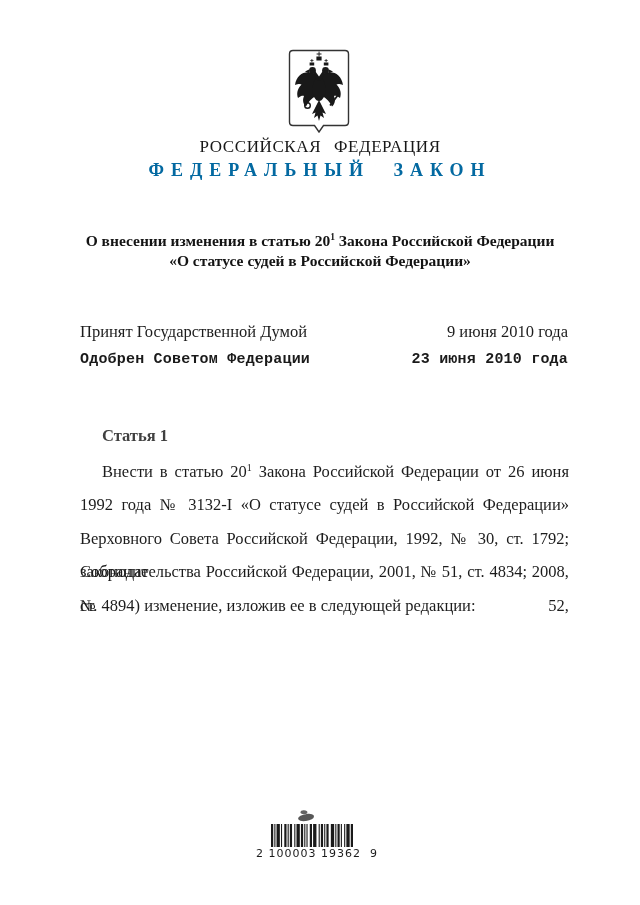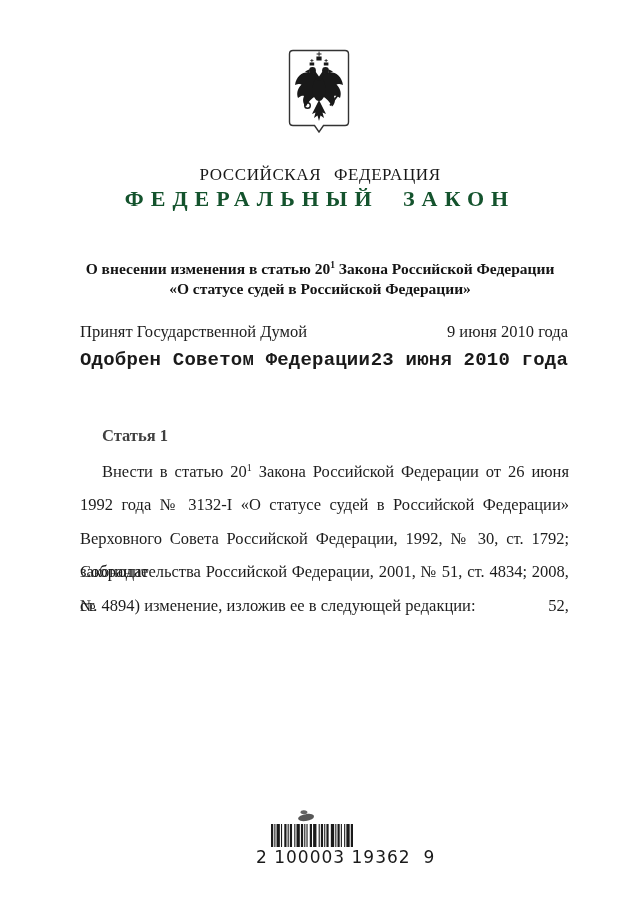--- a/index.html
+++ b/index.html
@@ -4,41 +4,41 @@
 <style>
   html,body{margin:0;padding:0;background:#ffffff;}
   .page{
     position:relative;
     width:640px;height:905px;
     background:#ffffff;
     overflow:hidden;
     font-family:"Liberation Serif", serif;
     color:#1c1c1c;
   }
-  .center-abs{position:absolute;left:0;right:0;text-align:center;margin-top:28px;}
+  .center-abs{position:absolute;left:0;right:0;text-align:center;}
 
   
   .emblem{position:absolute;left:285px;top:48px;width:68px;height:88px;}
 
   
   .country{top:137px;font-size:17px;letter-spacing:0.6px;word-spacing:8px;line-height:20px;color:#171717;}
-  .doctype{top:157px;font-size:22px;font-weight:bold;letter-spacing:7px;word-spacing:12px;line-height:27px;color:#14532d;}
+  .doctype{top:157px;font-size:18px;font-weight:bold;letter-spacing:7px;word-spacing:12px;line-height:27px;color:#0369a1;}
 
   .law-title{top:231px;font-size:15.5px;font-weight:bold;line-height:20px;color:#141414;}
   .law-title sup{font-size:9.5px;vertical-align:super;line-height:0;}
 
   
   .adoption{position:absolute;left:80px;width:488px;top:322px;}
   .adopt-row{display:flex;justify-content:space-between;align-items:baseline;line-height:20px;}
   .adopt-row.serif{font-size:16.5px;}
   .adopt-row.typed{
     margin-top:8px;
     font-family:"Liberation Mono", monospace;
     font-weight:bold;
-    font-size:19px;
+    font-size:15px;
     letter-spacing:0.2px;
     color:#1a1a1a;
   }
 
   
   .bodyblock{position:absolute;left:80px;width:489px;top:426px;font-size:16.5px;}
   .article-heading{font-weight:bold;line-height:20px;padding-left:22px;color:#404040;}
   .paragraph{margin-top:9px;}
   .para-line{line-height:33.4px;height:33.4px;white-space:normal;}
   .para-line.justify{text-align:justify;text-align-last:justify;}
@@ -49,21 +49,21 @@
   .barcode-block{position:absolute;left:256px;top:810px;width:115px;height:60px;}
   .smudge{position:absolute;left:42px;top:4px;width:16px;height:7px;background:#3a3a3a;
           border-radius:60% 40% 55% 45%;transform:rotate(-6deg);opacity:.85;}
   .smudge:after{content:"";position:absolute;left:3px;top:-4px;width:7px;height:4px;background:#4a4a4a;
           border-radius:50%;transform:rotate(10deg);}
   .bars{position:absolute;left:15px;top:14px;}
   .barcode-digits{
     position:absolute;left:0;top:37px;width:100%;
     text-align:right;
     font-family:"DejaVu Sans", sans-serif;
-    font-size:17px;letter-spacing:1px;color:#1a1a1a;white-space:pre;
+    font-size:11px;letter-spacing:1px;color:#1a1a1a;white-space:pre;
   }
 </style>
 </head>
 <body>
 
 <div class="page">
 
   <svg class="emblem" viewBox="0 0 66 88" xmlns="http://www.w3.org/2000/svg">
 
     <path d="M7,2.5 H59 Q62.5,2.5 62.5,6 V74 Q62.5,77.5 59,77.5 H37.5 L33,84 L28.5,77.5 H7 Q3.5,77.5 3.5,74 V6 Q3.5,2.5 7,2.5 Z" fill="#ffffff" stroke="#333" stroke-width="1.4"></path>

